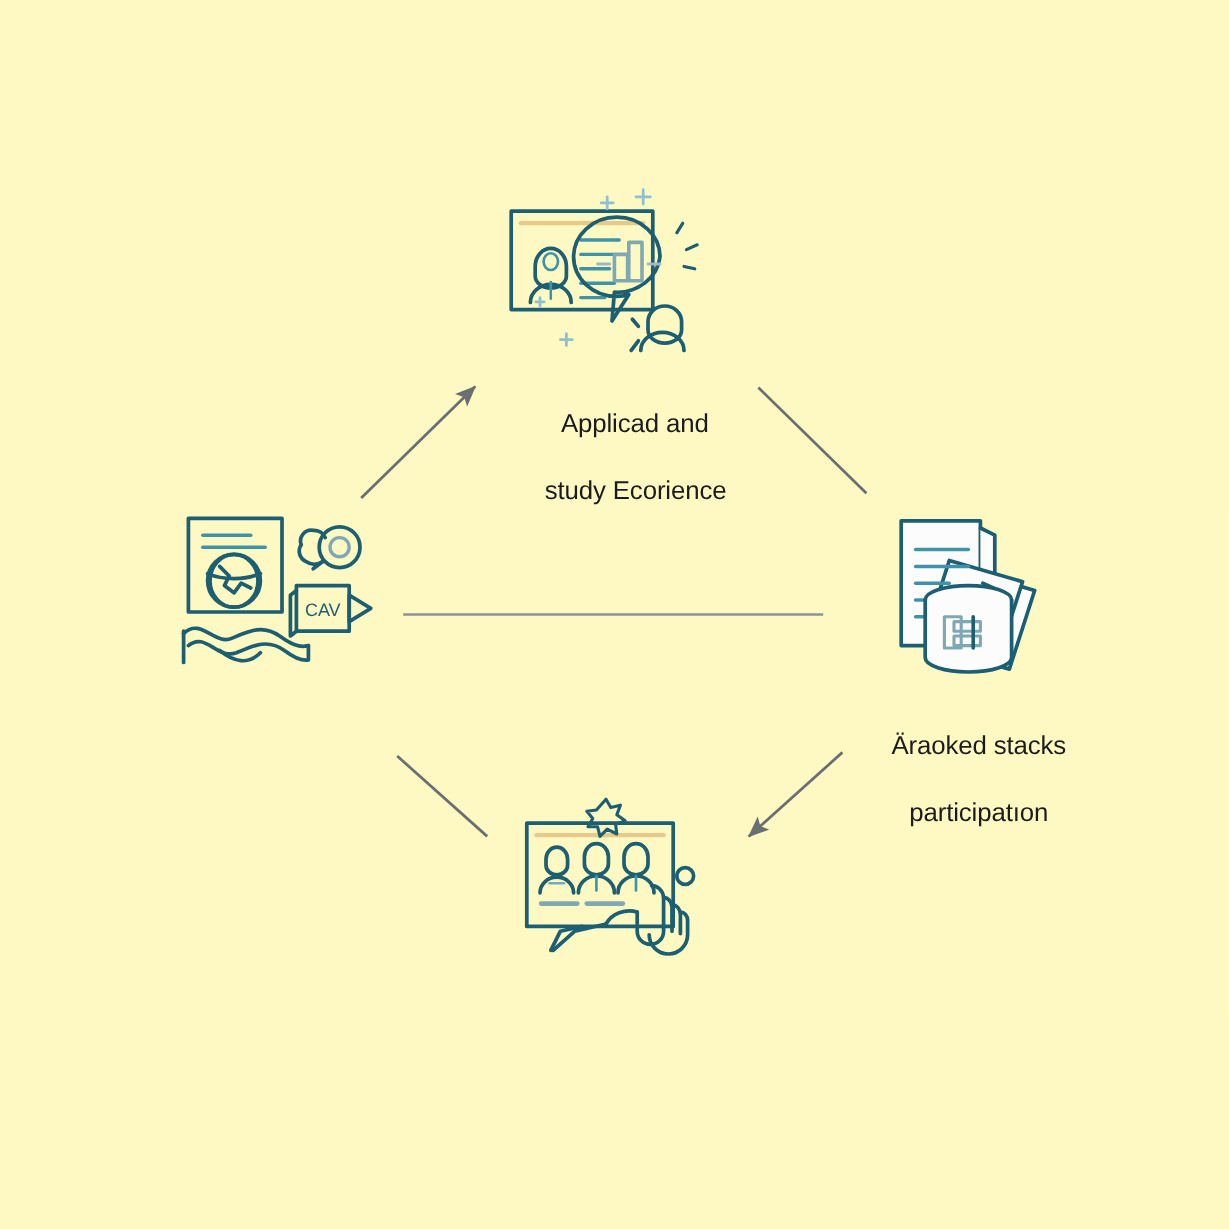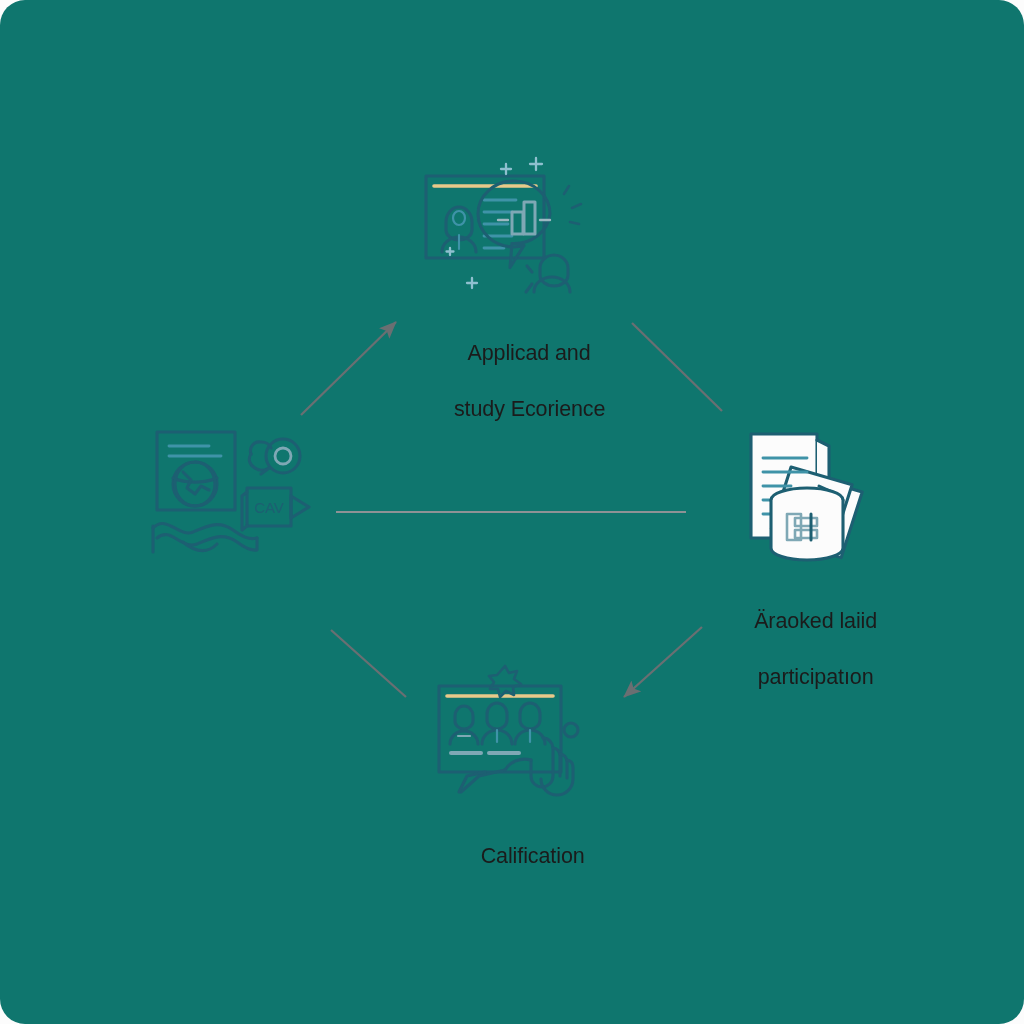--- a/index.html
+++ b/index.html
@@ -11,22 +11,21 @@
     width: 1024px;
     height: 1024px;
     background: #fcfcfc;
     font-family: "Liberation Sans", sans-serif;
     overflow: hidden;
   }
   #canvas {
     position: relative;
     width: 1024px;
     height: 1024px;
-    background: #0f766e;
-    border-radius: 25px;
+    background: #fef9c3;
   }
   .connectors {
     position: absolute;
     left: 0;
     top: 0;
     width: 1024px;
     height: 1024px;
     pointer-events: none;
   }
   .node {
@@ -169,21 +168,21 @@
 
         <g stroke="#7fa8b5" stroke-width="2.6" fill="none">
           <rect x="76" y="94" width="14" height="26"></rect>
           <rect x="84" y="98" width="22" height="8"></rect>
           <rect x="84" y="110" width="22" height="8"></rect>
           <line x1="100" y1="94" x2="100" y2="120" stroke="#1d5f72" stroke-width="3"></line>
         </g>
       </g>
     </svg>
     <div class="node-label">
-      <span>Äraoked laiid</span><br>
+      <span>Äraoked stacks</span><br>
       <span>participatıon</span>
     </div>
   </div>
 
   <div class="node" id="node-bottom">
     <svg class="node-icon" width="180" height="145" viewBox="0 0 180 145">
       <g fill="none" stroke="#1d5f72" stroke-width="3.1" stroke-linecap="round" stroke-linejoin="round">
 
         <rect x="14" y="26" width="122" height="86"></rect>
 
@@ -215,23 +214,20 @@
         <path d="M135 94 a7 8 0 0 1 7 8 l0 16"></path>
         <path d="M142 100 a6 7 0 0 1 6 7 l0 12 a16 16 0 0 1 -32 0"></path>
 
         <path d="M106 100 a22 20 0 0 0 -26 10"></path>
         <path d="M80 110 l-26 6 l-18 16"></path>
         <path d="M60 112 l-18 4 l-8 16"></path>
 
         <circle cx="146" cy="70" r="7"></circle>
       </g>
     </svg>
-    <div class="node-label">
-      <span>Calification</span>
-    </div>
   </div>
 
   <div class="node" id="node-left">
     <svg class="node-icon" width="180" height="140" viewBox="0 0 180 140">
       <g fill="none" stroke="#1d5f72" stroke-width="3.1" stroke-linecap="round" stroke-linejoin="round">
 
         <rect x="14" y="12" width="78" height="78"></rect>
         <g stroke="#3f93a8" stroke-width="2.9">
           <line x1="26" y1="26" x2="66" y2="26"></line>
           <line x1="26" y1="36" x2="78" y2="36"></line>

